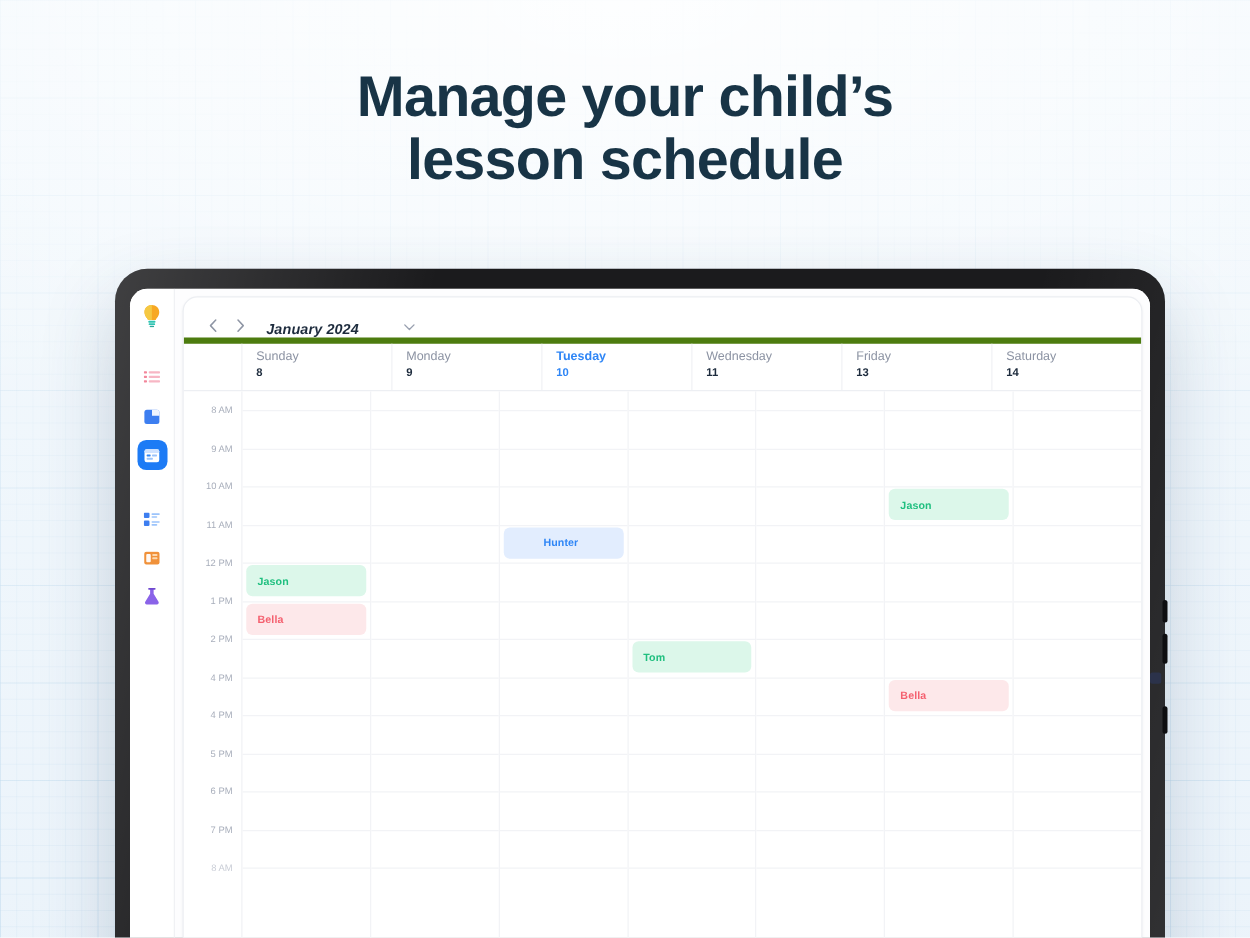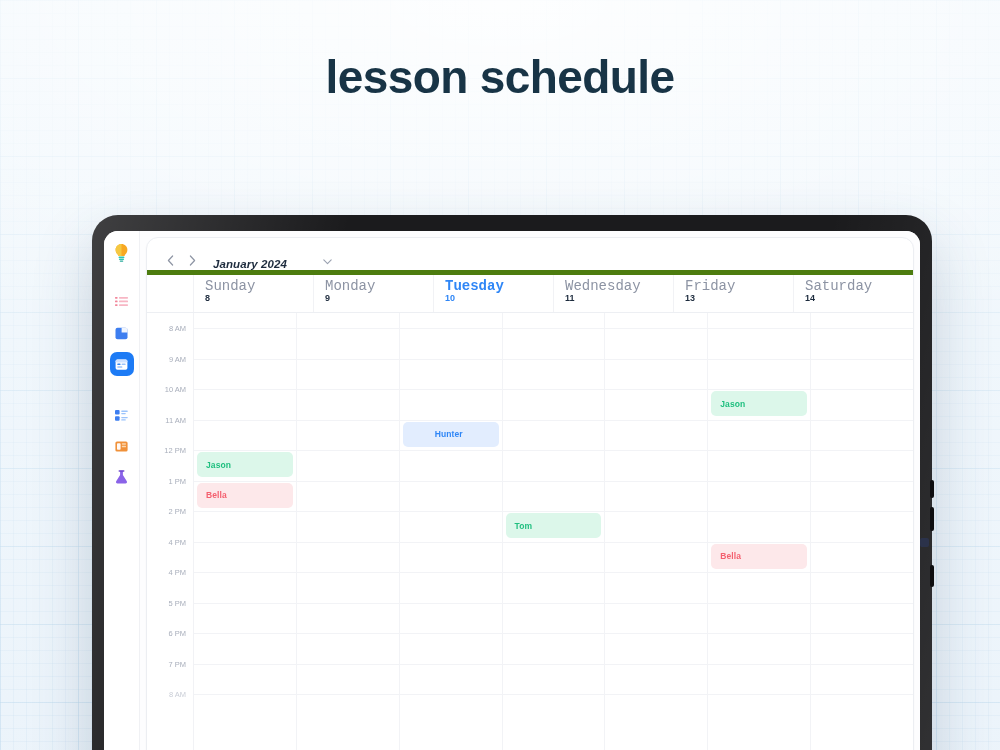--- a/index.html
+++ b/index.html
@@ -192,21 +192,21 @@
     flex: 0 0 38px;
     border-bottom: 1px solid #edeff3;
   }
   #gutter-head { flex: 0 0 47px; border-right: 1px solid #f1f2f5; }
   .day-col-head {
     flex: 1;
     border-right: 1px solid #f1f2f5;
     padding: 5px 0 0 11px;
   }
   .day-col-head:last-child { border-right: none; }
-  .day-name { font-size: 14px; color: #8c93a3; line-height: 12px; font-family: Liberation Mono, monospace; }
+  .day-name { font-size: 10px; color: #8c93a3; line-height: 12px; }
   .day-num  { font-size: 9px; font-weight: 700; color: #1d2b3d; line-height: 12px; }
   .day-col-head.today .day-name,
   .day-col-head.today .day-num { color: #2f86f6; font-weight: 700; }
 
   
   #grid-body {
     flex: 1;
     display: flex;
     overflow: hidden;
     position: relative;
@@ -258,20 +258,21 @@
   .ev-incomplete { background: #fde8ea; color: #f4606f; }
   .ev-scheduled  { background: #e2edfe; color: #2f86f6; padding-left: 32px; }
 </style>
 </head>
 <body>
 
 <div id="bg"></div>
 <div id="bg-wash"></div>
 
 <div id="headline">
+  <span>Manage your child’s</span>
   <span class="l2">lesson schedule</span>
 </div>
 
 <div id="device">
   <div class="side-btn" id="btn-a"></div>
   <div class="side-btn" id="btn-b"></div>
   <div class="side-btn" id="btn-c"></div>
   <div id="connector"></div>
 
   <div id="screen">

